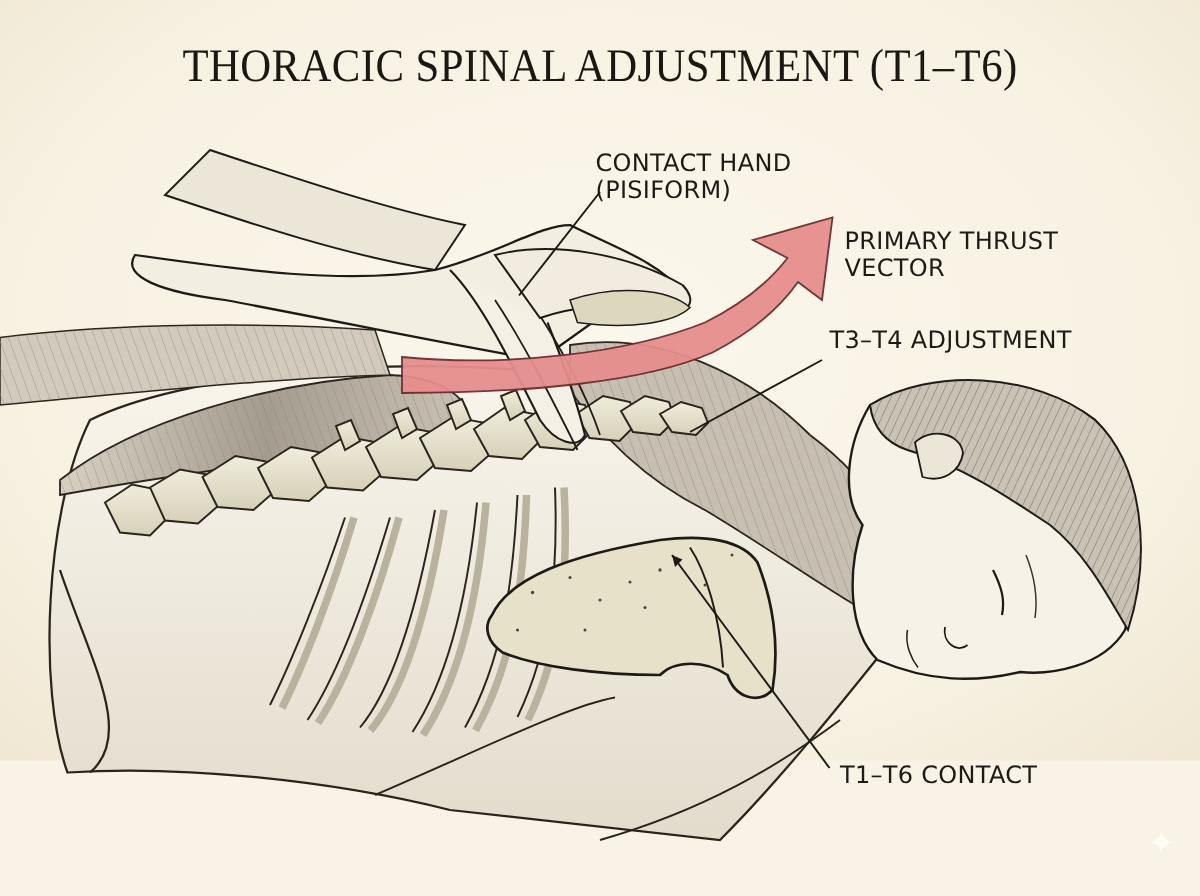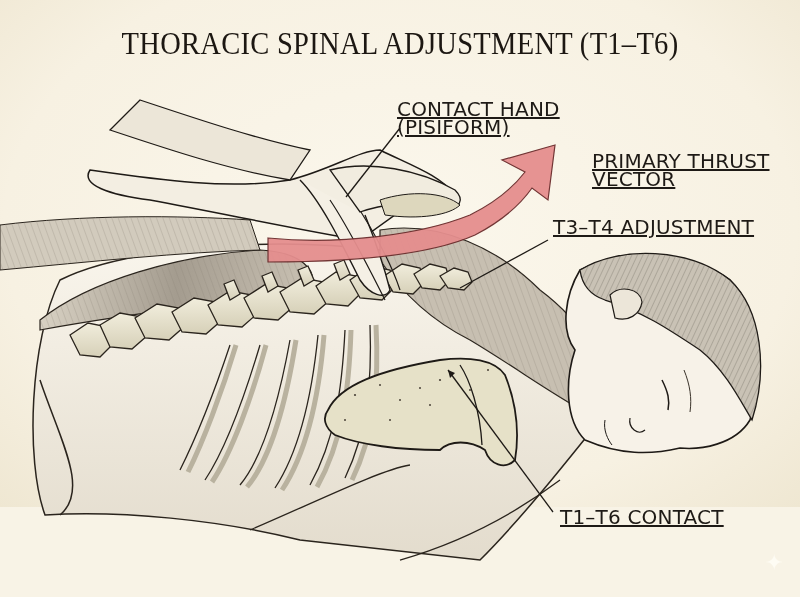--- a/index.html
+++ b/index.html
@@ -16,24 +16,23 @@
     .title {
       position: absolute; left: 0; top: 26px; width: 800px;
       text-align: center;
       font-family: "Liberation Serif", "DejaVu Serif", serif;
       font-size: 31px; color: #1c1712; letter-spacing: 0.3px;
       transform: scaleX(0.92);
     }
     .label {
       position: absolute;
       font-family: "DejaVu Sans", sans-serif;
-      font-size: 20px; line-height: 18px; color: #1e1a16;
+      font-size: 16px; line-height: 18px; color: #1e1a16;
       white-space: pre;
       letter-spacing: 0.2px;
-      text-decoration: underline;
     }
     svg.art { position: absolute; left: 0; top: 0; }
     .sparkle {
       position: absolute; left: 765px; top: 552px; width: 22px; height: 22px;
       color: #fffdf6; font-size: 22px; line-height: 22px; opacity: 0.9;
     }
   </style>
 </head>
 <body>
 
@@ -173,19 +172,19 @@
       <line x1="548" y1="240" x2="460" y2="288"></line>
       <line x1="553" y1="512" x2="448" y2="370"></line>
     </g>
     <path d="M448 370 l 2 8 l 5 -5 z" fill="#1e1a16"></path>
   </svg>
 
   <div class="title">THORACIC SPINAL ADJUSTMENT (T1–T6)</div>
 
   <div class="label" style="left:397px; top:100px;">CONTACT HAND
 (PISIFORM)</div>
-  <div class="label" style="left:563px; top:152px;margin-left:29px;">PRIMARY THRUST
+  <div class="label" style="left:563px; top:152px;">PRIMARY THRUST
 VECTOR</div>
   <div class="label" style="left:553px; top:218px;">T3–T4 ADJUSTMENT</div>
   <div class="label" style="left:560px; top:508px;">T1–T6 CONTACT</div>
 
   <div class="sparkle">✦</div>
 </div>
 
 </body></html>

